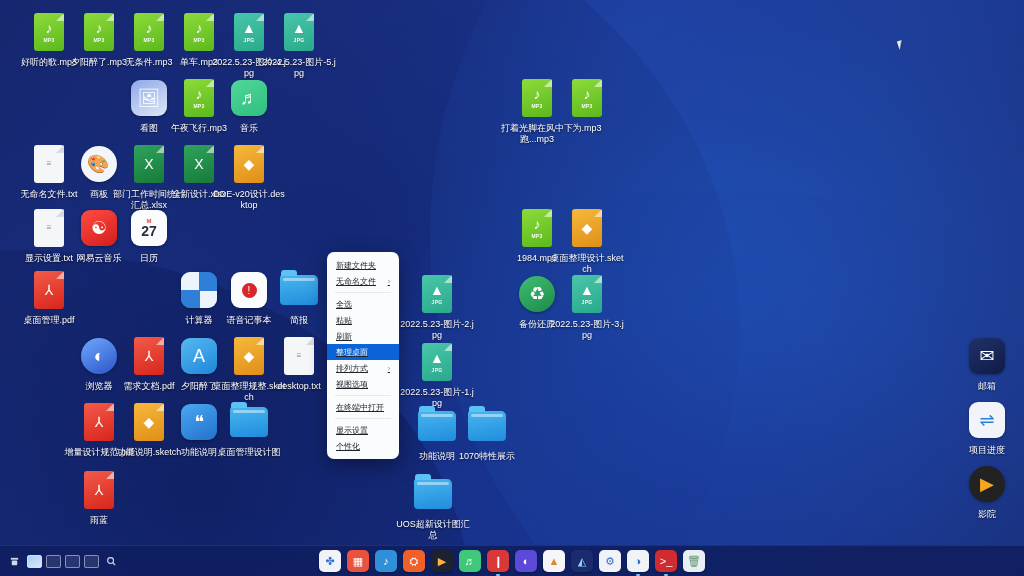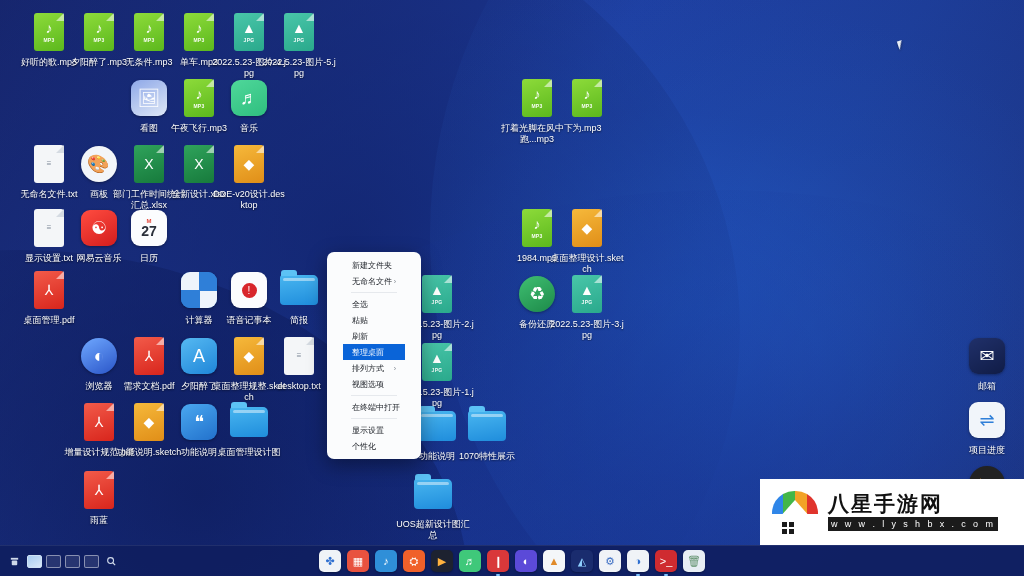--- a/index.html
+++ b/index.html
@@ -87,25 +87,26 @@
     width: 16px; height: 6px; border-radius: 3px 3px 0 0;
     background: #5cc2f5;
   }
   .folder:after {
     content: ""; position: absolute; left: 3px; top: 3px; right: 3px; height: 3px;
     background: rgba(255,255,255,0.45); border-radius: 2px;
   }
 
   
   #ctxmenu {
-    position: absolute; left: 327px; top: 252px; width: 94px;
+    position: absolute; left: 327px; top: 252px; width: 72px;
     background: #fbfcfd; border-radius: 7px;
     box-shadow: 0 6px 20px rgba(0,0,0,0.38);
-    padding: 5px 16px; font-size: 8px; color: #20242b;
+    padding: 5px 0; font-size: 8px; color: #20242b;
     overflow: hidden;
+    text-decoration: underline;
   }
   #ctxmenu .mi {
     height: 16px; display: flex; align-items: center;
     padding: 0 9px; position: relative; white-space: nowrap;
   }
   #ctxmenu .mi.sel { background: #0a64d8; color: #fff; }
   #ctxmenu .mi .arrow {
     margin-left: auto; font-size: 7px; color: #7d848e;
   }
   #ctxmenu .sep { height: 1px; background: #e6e9ed; margin: 3px 8px; }
@@ -564,40 +565,20 @@
       </div>
       <div class="sep"></div>
       <div class="mi">
         <span>显示设置</span>
       </div>
       <div class="mi">
         <span>个性化</span>
       </div>
     </div>
 
-  <div id="watermark">
-    <div id="wm-logo">
-      <svg viewBox="0 0 54 48" width="54" height="48">
-        <path d="M27 3 L50 25 A23 23 0 0 0 4 25 Z" fill="none"></path>
-        <path d="M4 26 A23 23 0 0 1 15 6 L15 26 Z" fill="#2f86e8"></path>
-        <path d="M15 6 A23 23 0 0 1 27 3 L27 26 L15 26 Z" fill="#43b648"></path>
-        <path d="M27 3 A23 23 0 0 1 39 6 L39 26 L27 26 Z" fill="#f2a227"></path>
-        <path d="M39 6 A23 23 0 0 1 50 26 L39 26 Z" fill="#e0342c"></path>
-        <path d="M27 12 L43 30 L43 40 L11 40 L11 30 Z" fill="#ffffff"></path>
-        <rect x="14" y="34" width="5" height="5" fill="#1b1b1b"></rect>
-        <rect x="21" y="34" width="5" height="5" fill="#1b1b1b"></rect>
-        <rect x="14" y="41" width="5" height="5" fill="#1b1b1b"></rect>
-        <rect x="21" y="41" width="5" height="5" fill="#1b1b1b"></rect>
-      </svg>
-    </div>
-    <div id="wm-text">
-      <div id="wm-title">八星手游网</div>
-      <div id="wm-url">w w w . l y s h b x . c o m</div>
-    </div>
-  </div>
 
   <div id="dock">
     <div id="dock-left">
       <div class="tbtn">
         <svg viewBox="0 0 12 12" width="11" height="11">
             <rect x="2" y="2" width="8" height="2" fill="#cfd9ea"></rect>
             <rect x="3" y="5" width="6" height="5" rx="1" fill="#cfd9ea"></rect>
           </svg>
       </div>
       <div id="ws-list" style="display:flex;gap:4px;">

